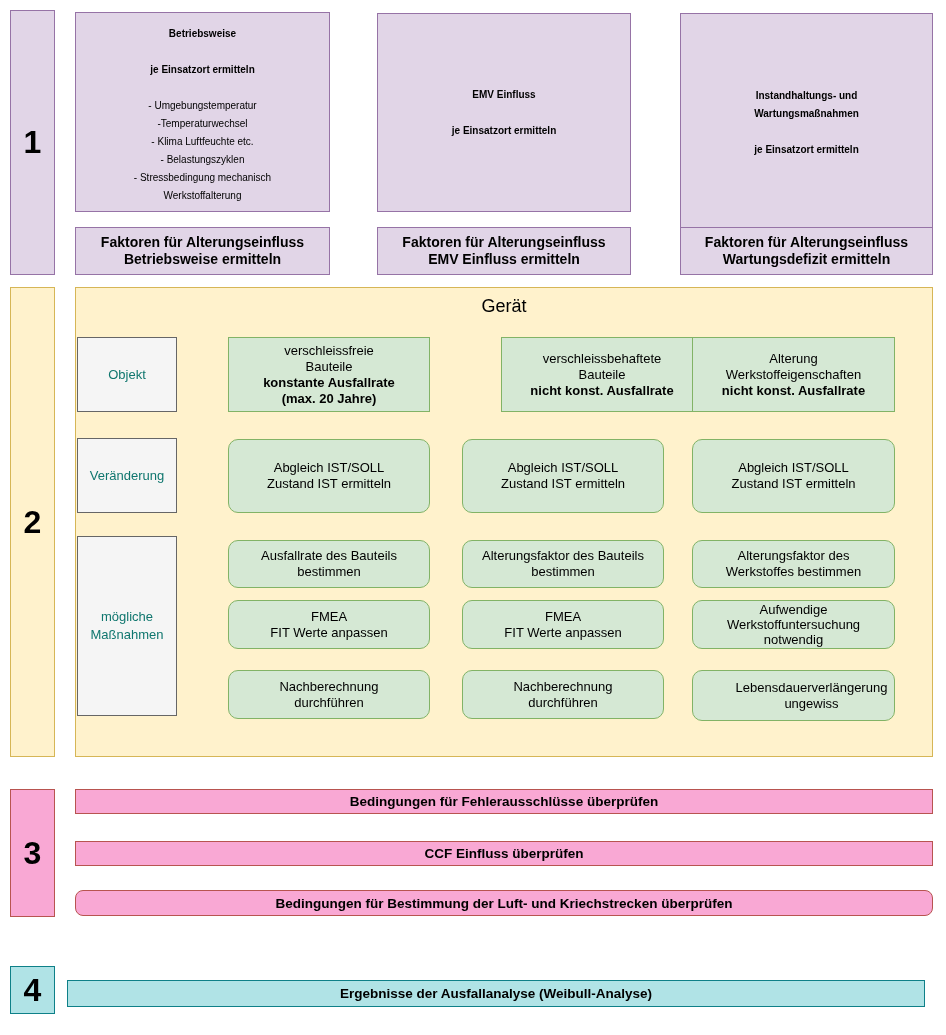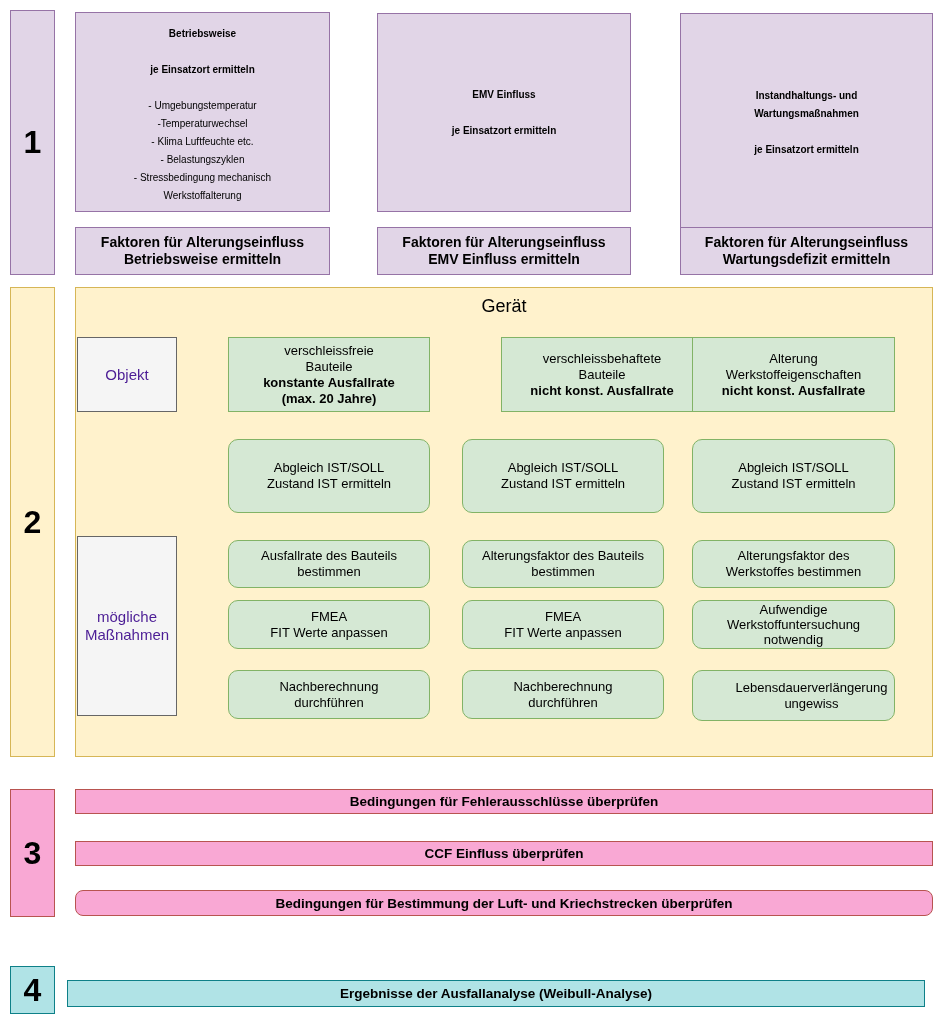--- a/index.html
+++ b/index.html
@@ -26,21 +26,21 @@
   .factor .ln { font-weight:bold; }
 
   .device-title { text-align:center; font-size:18px; padding-top:8px; }
 
   .cell { display:flex; flex-direction:column; align-items:center; justify-content:center;
           text-align:center; font-size:13px; line-height:16px; }
   .cell.rounded { border-radius:10px; }
   .cell.tight { line-height:15px; }
 
   .label-box { display:flex; flex-direction:column; align-items:center; justify-content:center;
-               text-align:center; font-size:15px; line-height:18px; color:#4c1d95; }
+               text-align:center; font-size:13px; line-height:18px; color:#0f766e; }
 
   .bar { display:flex; align-items:center; justify-content:center;
          text-align:center; font-size:13.5px; font-weight:bold; }
 
   .ln { min-height:1em; }
   .bold { font-weight:bold; }
 </style>
 </head>
 <body>
 
@@ -85,20 +85,21 @@
       <div class="ln bold">Wartungsdefizit ermitteln</div>
     </div>
 
   <div class="abs num-box yellow" style="left:10px; top:287px; width:45px; height:470px;">2</div>
 
   <div class="abs yellow" style="left:75px; top:287px; width:858px; height:470px;">
     <div class="device-title">Gerät</div>
   </div>
 
   <div class="abs label-box grey" style="left:77px; top:337px; width:100px; height:75px;">Objekt</div>
+  <div class="abs label-box grey" style="left:77px; top:438px; width:100px; height:75px;">Veränderung</div>
   <div class="abs label-box grey" style="left:77px; top:536px; width:100px; height:180px;">mögliche Maßnahmen</div>
 
   <div class="abs cell green" style="left:228px; top:337px; width:202px; height:75px;">
       <div class="ln">verschleissfreie</div>
       <div class="ln">Bauteile</div>
       <div class="ln bold">konstante Ausfallrate</div>
       <div class="ln bold">(max. 20 Jahre)</div>
     </div>
   <div class="abs cell green" style="left:462px; top:337px; width:202px; height:75px;margin-left:39px;">
       <div class="ln">verschleissbehaftete</div>

